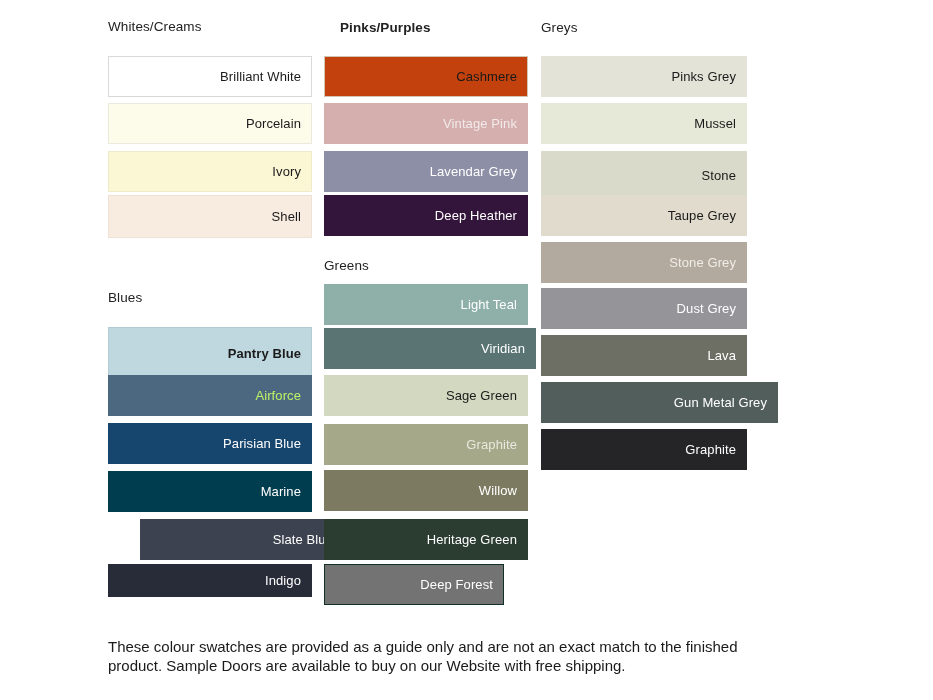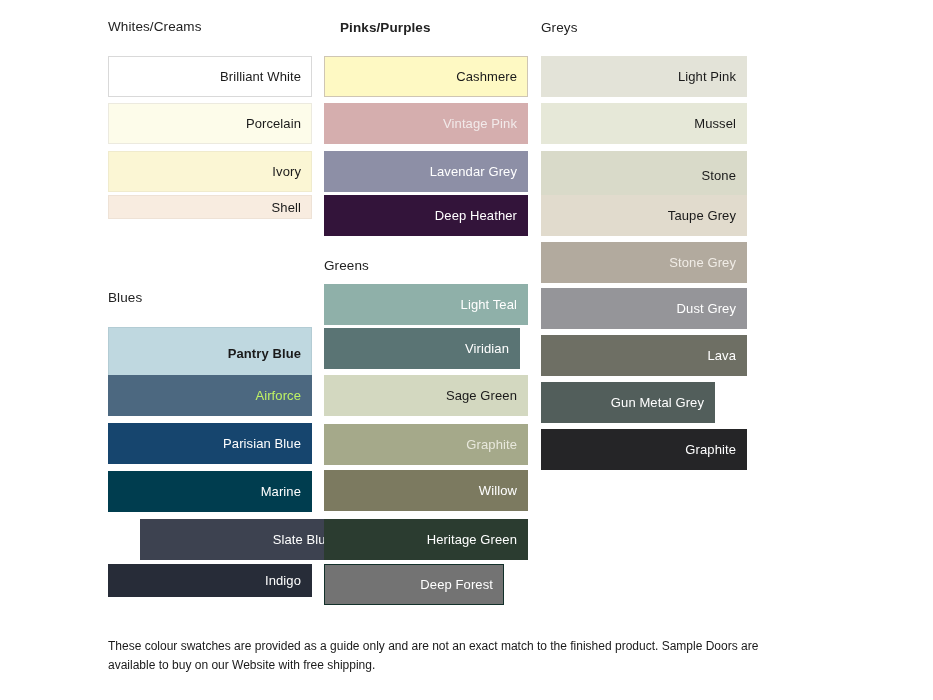--- a/index.html
+++ b/index.html
@@ -36,41 +36,41 @@
     padding-right: 10px;
     font-size: 13px;
     letter-spacing: 0.1px;
     white-space: nowrap;
   }
   .footer-note {
     position: absolute;
     left: 108px;
     top: 637px;
     width: 660px;
-    font-size: 12px;
+    font-size: 15px;
     line-height: 19px;
     color: #1a1a1a;
   }
 </style>
 </head>
 <body>
 
 <div class="page">
   <div id="swatch-root">
       <div class="col-heading" style="left: 108px; top: 19px;">Whites/Creams</div>
       <div class="swatch" style="left: 108px; top: 56px; width: 204px; height: 41px; background: rgb(255, 255, 255); color: rgb(26, 26, 26); border: 1px solid rgb(217, 217, 217);">
         <span>Brilliant White</span>
       </div>
       <div class="swatch" style="left: 108px; top: 103px; width: 204px; height: 41px; background: rgb(253, 252, 234); color: rgb(26, 26, 26); border: 1px solid rgb(236, 234, 223);">
         <span>Porcelain</span>
       </div>
       <div class="swatch" style="left: 108px; top: 151px; width: 204px; height: 41px; background: rgb(251, 246, 212); color: rgb(26, 26, 26); border: 1px solid rgb(240, 235, 205);">
         <span>Ivory</span>
       </div>
-      <div class="swatch" style="left: 108px; top: 195px; width: 204px; height: 24px; background: rgb(248, 236, 224); color: rgb(26, 26, 26); border: 1px solid rgb(238, 226, 214);">
+      <div class="swatch" style="left: 108px; top: 195px; width: 204px; height: 43px; background: rgb(248, 236, 224); color: rgb(26, 26, 26); border: 1px solid rgb(238, 226, 214);">
         <span>Shell</span>
       </div>
       <div class="col-heading" style="left: 108px; top: 290px;">Blues</div>
       <div class="swatch" style="left: 108px; top: 327px; width: 204px; height: 52px; background: rgb(191, 216, 224); color: rgb(26, 26, 26); border: 1px solid rgb(179, 204, 212); font-weight: bold;">
         <span>Pantry Blue</span>
       </div>
       <div class="swatch" style="left: 108px; top: 375px; width: 204px; height: 41px; background: rgb(76, 104, 128); color: #bef264; border: 1px solid rgb(76, 104, 128); padding-left: 28px;">
         <span>Airforce</span>
       </div>
       <div class="swatch" style="left: 108px; top: 423px; width: 204px; height: 41px; background: rgb(22, 69, 110); color: rgb(255, 255, 255); border: 1px solid rgb(22, 69, 110);">
@@ -79,77 +79,77 @@
       <div class="swatch" style="left: 108px; top: 471px; width: 204px; height: 41px; background: rgb(0, 61, 79); color: rgb(255, 255, 255); border: 1px solid rgb(0, 61, 79);">
         <span>Marine</span>
       </div>
       <div class="swatch" style="left: 108px; top: 519px; width: 204px; height: 41px; background: rgb(61, 66, 80); color: rgb(255, 255, 255); border: 1px solid rgb(61, 66, 80); margin-left: 32px;">
         <span>Slate Blue</span>
       </div>
       <div class="swatch" style="left: 108px; top: 564px; width: 204px; height: 33px; background: rgb(39, 44, 56); color: rgb(255, 255, 255); border: 1px solid rgb(39, 44, 56);">
         <span>Indigo</span>
       </div>
       <div class="col-heading" style="left: 340px; top: 20px; font-weight: bold;">Pinks/Purples</div>
-      <div class="swatch" style="left: 324px; top: 56px; width: 204px; height: 41px; background: #fef9c3; color: rgb(26, 26, 26); border: 1px solid rgb(207, 198, 180);">
+      <div class="swatch" style="left: 324px; top: 56px; width: 204px; height: 41px; background: #c2410c; color: rgb(26, 26, 26); border: 1px solid rgb(207, 198, 180);">
         <span>Cashmere</span>
       </div>
       <div class="swatch" style="left: 324px; top: 103px; width: 204px; height: 41px; background: rgb(213, 174, 174); color: rgb(242, 234, 234); border: 1px solid rgb(213, 174, 174);">
         <span>Vintage Pink</span>
       </div>
       <div class="swatch" style="left: 324px; top: 151px; width: 204px; height: 41px; background: rgb(141, 143, 166); color: rgb(255, 255, 255); border: 1px solid rgb(141, 143, 166);">
         <span>Lavendar Grey</span>
       </div>
       <div class="swatch" style="left: 324px; top: 195px; width: 204px; height: 41px; background: rgb(51, 20, 58); color: rgb(255, 255, 255); border: 1px solid rgb(51, 20, 58);">
         <span>Deep Heather</span>
       </div>
       <div class="col-heading" style="left: 324px; top: 258px;">Greens</div>
       <div class="swatch" style="left: 324px; top: 284px; width: 204px; height: 41px; background: rgb(143, 176, 169); color: rgb(255, 255, 255); border: 1px solid rgb(143, 176, 169);">
         <span>Light Teal</span>
       </div>
-      <div class="swatch" style="left: 324px; top: 328px; width: 196px; height: 41px; background: rgb(90, 116, 116); color: rgb(255, 255, 255); border: 1px solid rgb(90, 116, 116);">
+      <div class="swatch" style="left: 324px; top: 328px; width: 212px; height: 41px; background: rgb(90, 116, 116); color: rgb(255, 255, 255); border: 1px solid rgb(90, 116, 116);">
         <span>Viridian</span>
       </div>
       <div class="swatch" style="left: 324px; top: 375px; width: 204px; height: 41px; background: rgb(211, 216, 192); color: rgb(26, 26, 26); border: 1px solid rgb(211, 216, 192);">
         <span>Sage Green</span>
       </div>
       <div class="swatch" style="left: 324px; top: 424px; width: 204px; height: 41px; background: rgb(165, 169, 138); color: rgb(232, 232, 220); border: 1px solid rgb(165, 169, 138);">
         <span>Graphite</span>
       </div>
       <div class="swatch" style="left: 324px; top: 470px; width: 204px; height: 41px; background: rgb(124, 122, 96); color: rgb(255, 255, 255); border: 1px solid rgb(124, 122, 96);">
         <span>Willow</span>
       </div>
       <div class="swatch" style="left: 324px; top: 519px; width: 204px; height: 41px; background: rgb(43, 60, 48); color: rgb(255, 255, 255); border: 1px solid rgb(43, 60, 48);">
         <span>Heritage Green</span>
       </div>
       <div class="swatch" style="left: 324px; top: 564px; width: 180px; height: 41px; background: #737373; color: rgb(255, 255, 255); border: 1px solid rgb(18, 48, 42);">
         <span>Deep Forest</span>
       </div>
       <div class="col-heading" style="left: 541px; top: 20px;">Greys</div>
       <div class="swatch" style="left: 541px; top: 56px; width: 206px; height: 41px; background: rgb(227, 227, 216); color: rgb(26, 26, 26); border: 1px solid rgb(227, 227, 216);">
-        <span>Light Pink</span>
+        <span>Pinks Grey</span>
       </div>
       <div class="swatch" style="left: 541px; top: 103px; width: 206px; height: 41px; background: rgb(230, 232, 216); color: rgb(26, 26, 26); border: 1px solid rgb(230, 232, 216);">
         <span>Mussel</span>
       </div>
       <div class="swatch" style="left: 541px; top: 151px; width: 206px; height: 48px; background: rgb(217, 218, 201); color: rgb(26, 26, 26); border: 1px solid rgb(217, 218, 201);">
         <span>Stone</span>
       </div>
       <div class="swatch" style="left: 541px; top: 195px; width: 206px; height: 41px; background: rgb(225, 219, 205); color: rgb(26, 26, 26); border: 1px solid rgb(225, 219, 205);">
         <span>Taupe Grey</span>
       </div>
       <div class="swatch" style="left: 541px; top: 242px; width: 206px; height: 41px; background: rgb(178, 170, 158); color: rgb(240, 236, 230); border: 1px solid rgb(178, 170, 158);">
         <span>Stone Grey</span>
       </div>
       <div class="swatch" style="left: 541px; top: 288px; width: 206px; height: 41px; background: rgb(149, 149, 153); color: rgb(255, 255, 255); border: 1px solid rgb(149, 149, 153);">
         <span>Dust Grey</span>
       </div>
       <div class="swatch" style="left: 541px; top: 335px; width: 206px; height: 41px; background: rgb(110, 111, 100); color: rgb(255, 255, 255); border: 1px solid rgb(110, 111, 100);">
         <span>Lava</span>
       </div>
-      <div class="swatch" style="left: 541px; top: 382px; width: 174px; height: 41px; background: rgb(82, 94, 91); color: rgb(255, 255, 255); border: 1px solid rgb(82, 94, 91); align-items: center;">
+      <div class="swatch" style="left: 541px; top: 382px; width: 237px; height: 41px; background: rgb(82, 94, 91); color: rgb(255, 255, 255); border: 1px solid rgb(82, 94, 91); align-items: center;">
         <span>Gun Metal Grey</span>
       </div>
       <div class="swatch" style="left: 541px; top: 429px; width: 206px; height: 41px; background: rgb(37, 37, 39); color: rgb(255, 255, 255); border: 1px solid rgb(37, 37, 39);">
         <span>Graphite</span>
       </div>
     </div>
   <div class="footer-note">These colour swatches are provided as a guide only and are not an exact match to the finished product.  Sample Doors are available to buy on our Website with free shipping.</div>
 </div>
 
 </body></html>

